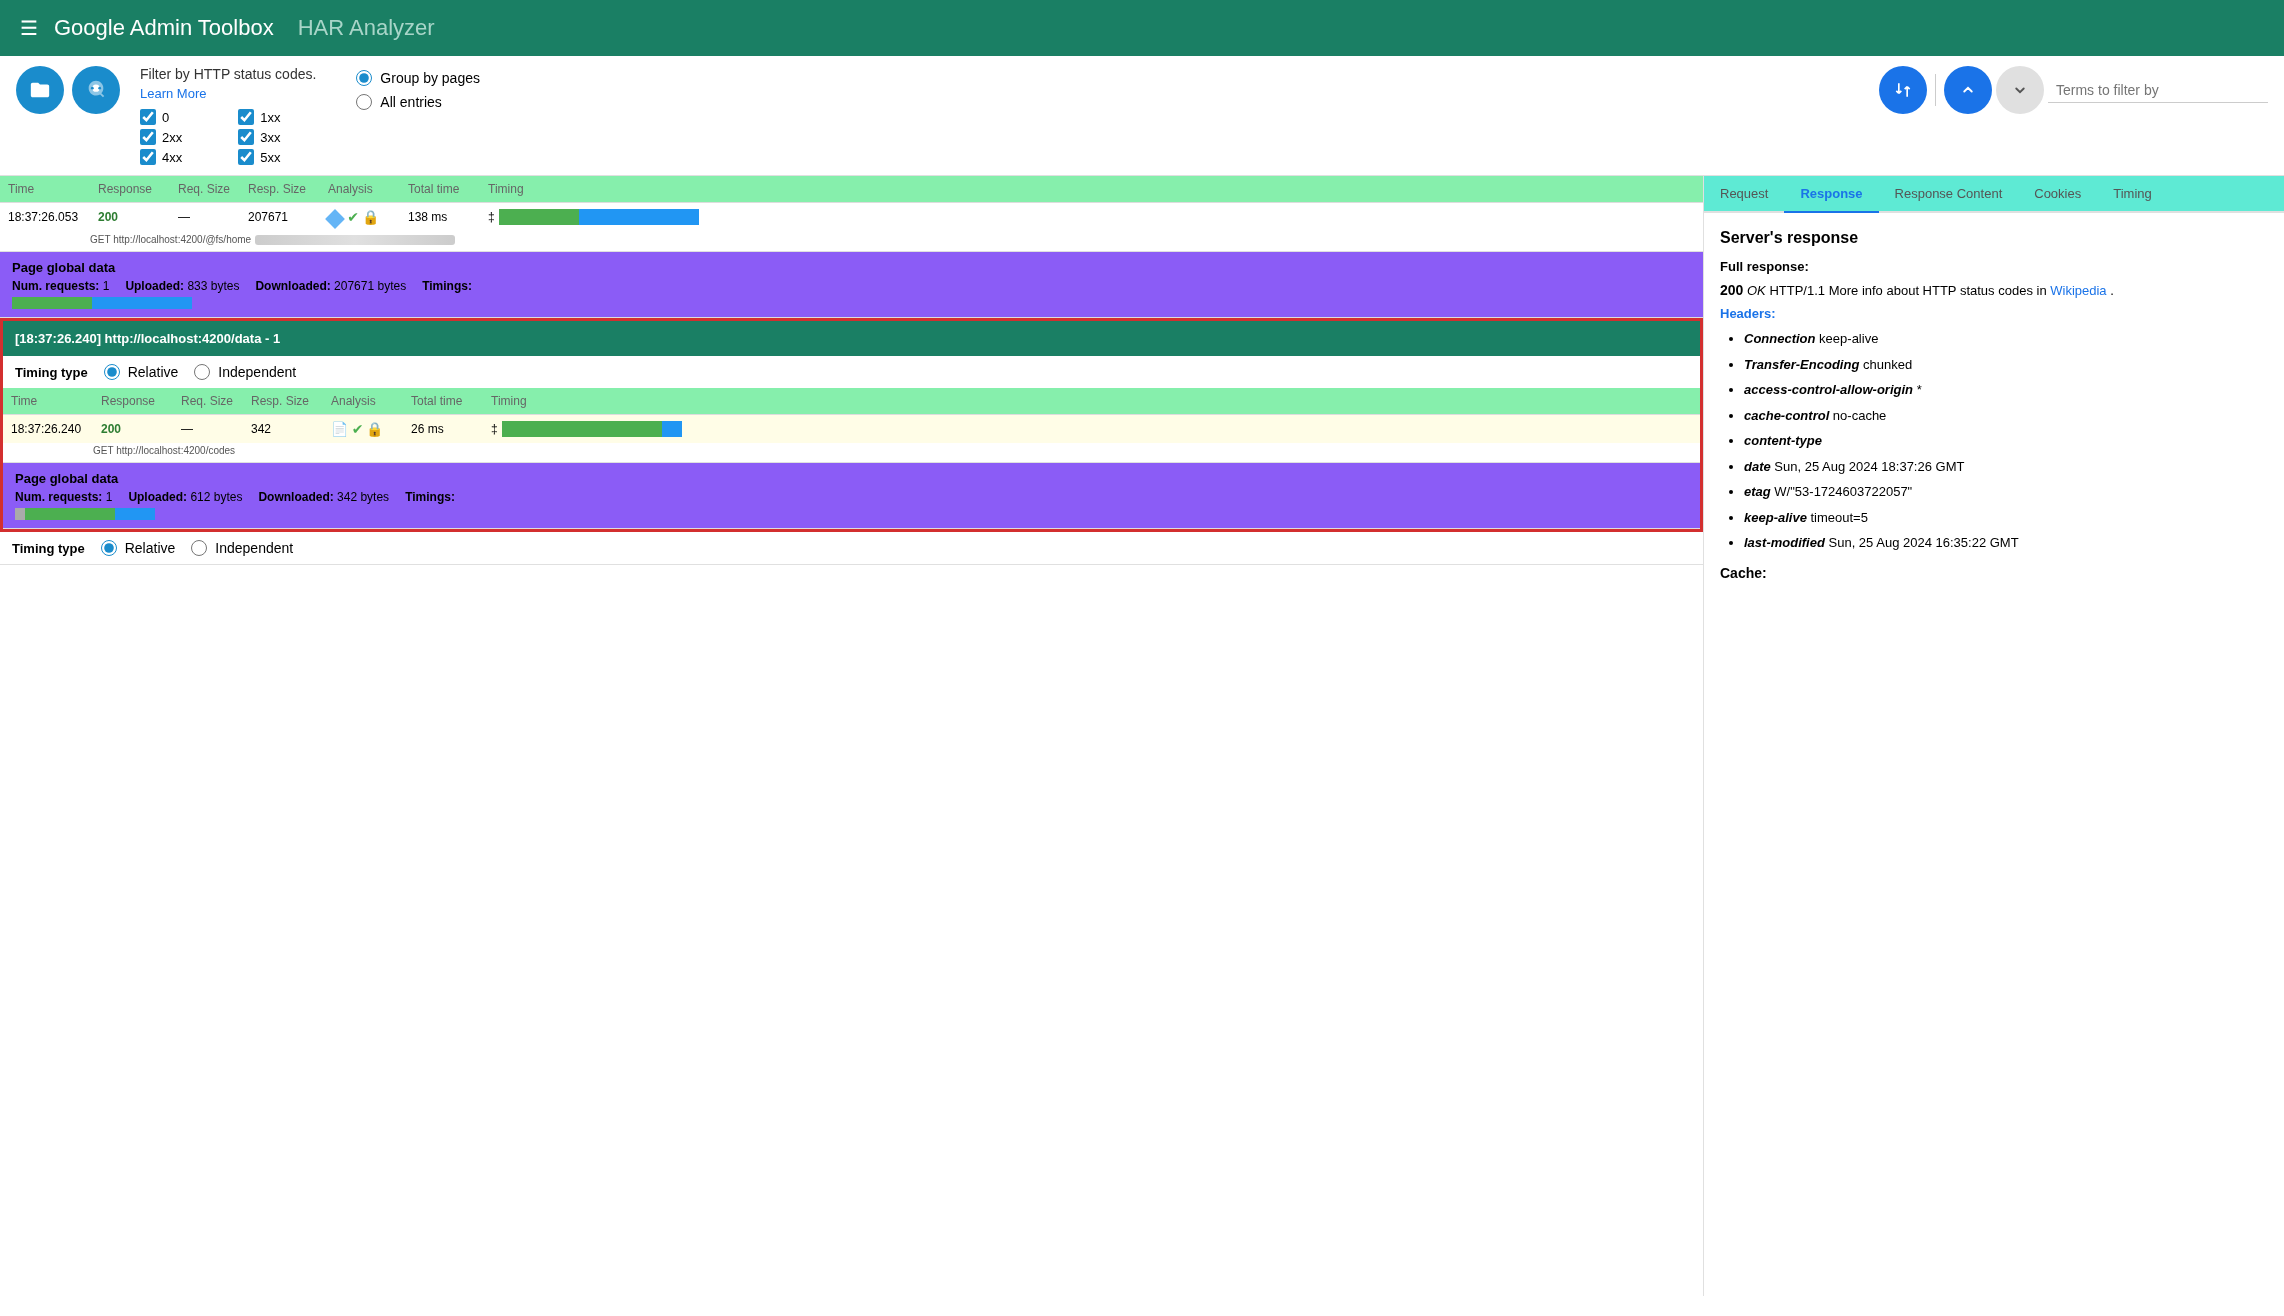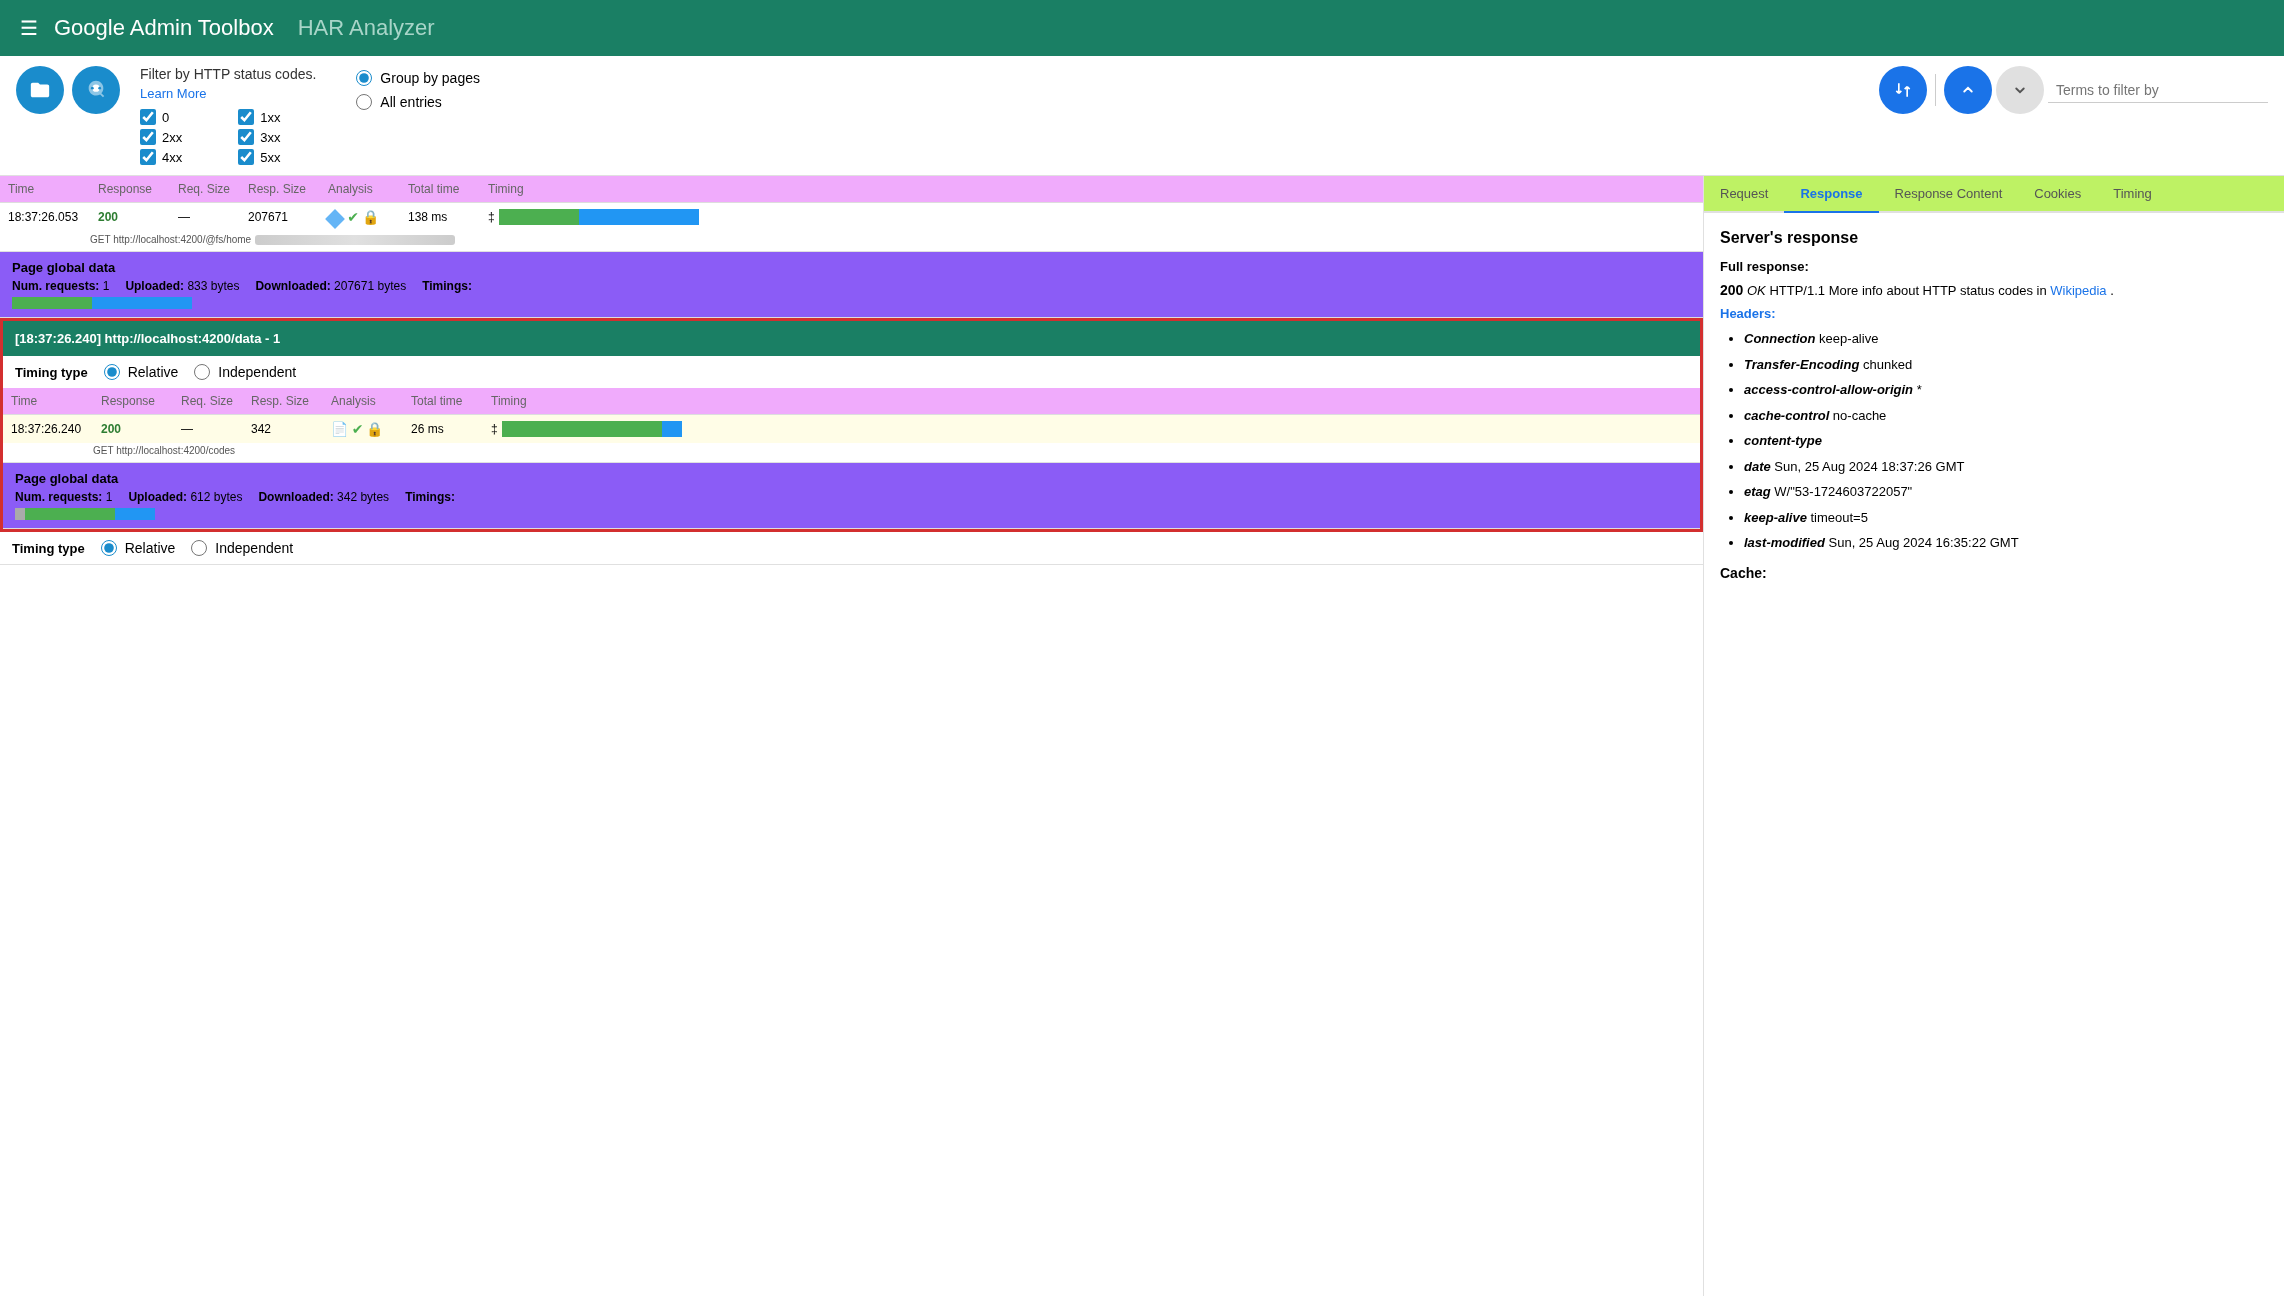--- a/index.html
+++ b/index.html
@@ -89,21 +89,21 @@
       flex: 1;
       overflow-y: auto;
       border-right: 1px solid #e0e0e0;
     }
 
     
     .table-header {
       display: grid;
       grid-template-columns: 90px 80px 70px 80px 80px 80px 1fr;
       padding: 6px 8px;
-      background: #f0abfc;
+      background: #86efac;
       border-bottom: 1px solid #ddd;
       font-size: 12px;
       color: #666;
       font-weight: 500;
     }
 
     
     .entry-block {
       border-bottom: 1px solid #e0e0e0;
     }
@@ -169,21 +169,21 @@
     
     .right-panel {
       width: 580px;
       overflow-y: auto;
       padding: 0;
     }
 
     .tabs-row {
       display: flex;
       border-bottom: 2px solid #e0e0e0;
-      background: #bef264;
+      background: #5eead4;
     }
     .tab {
       padding: 10px 16px;
       cursor: pointer;
       font-size: 13px;
       color: #555;
       border-bottom: 2px solid transparent;
       margin-bottom: -2px;
     }
     .tab.active {

